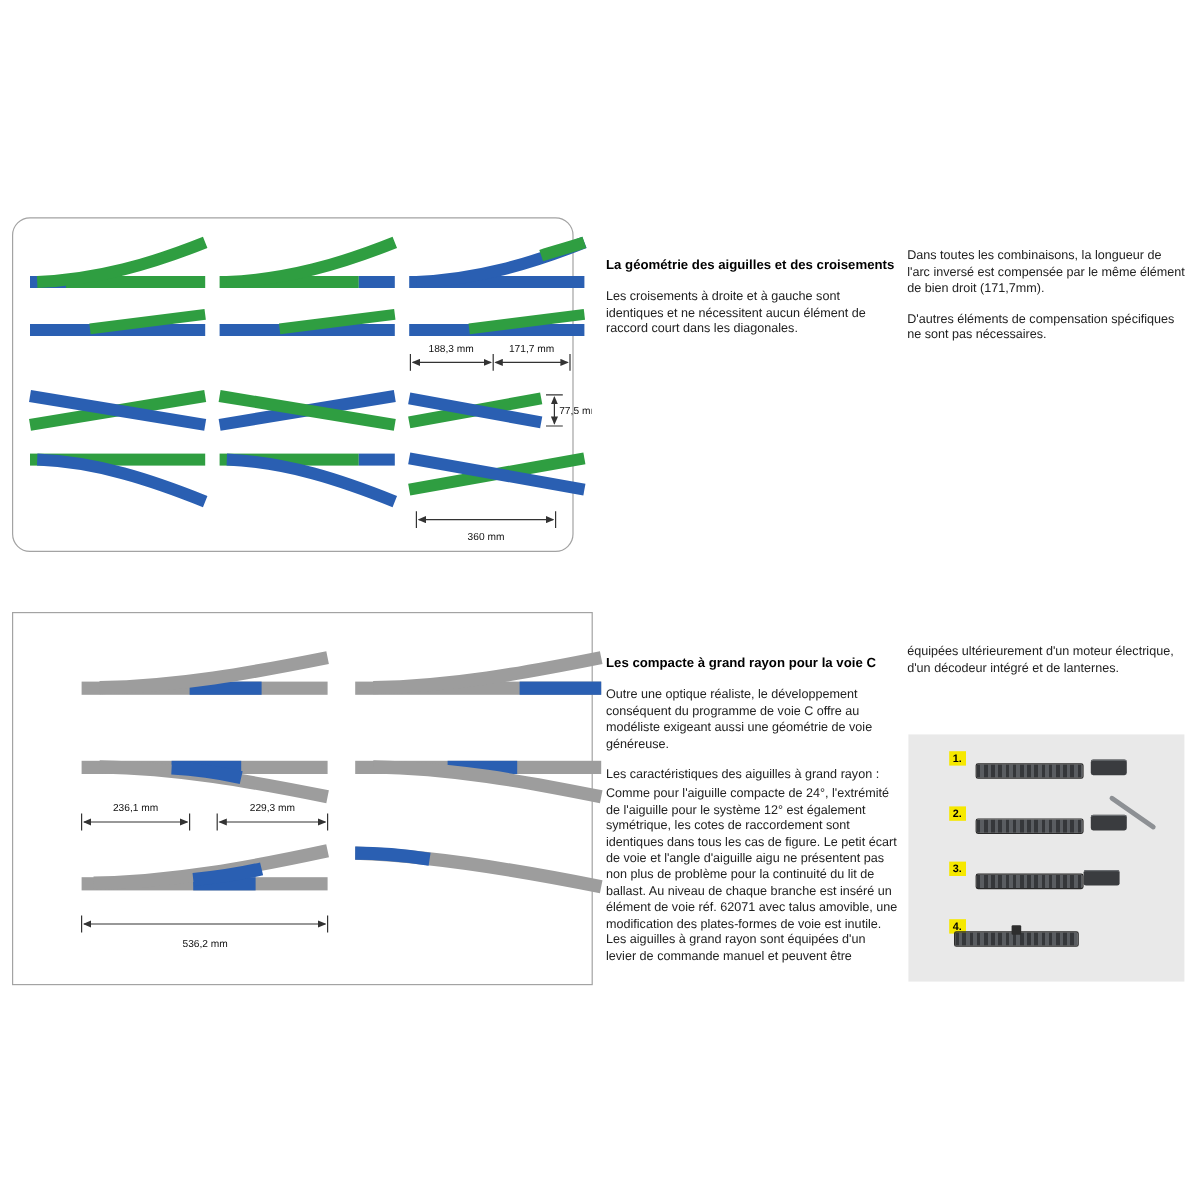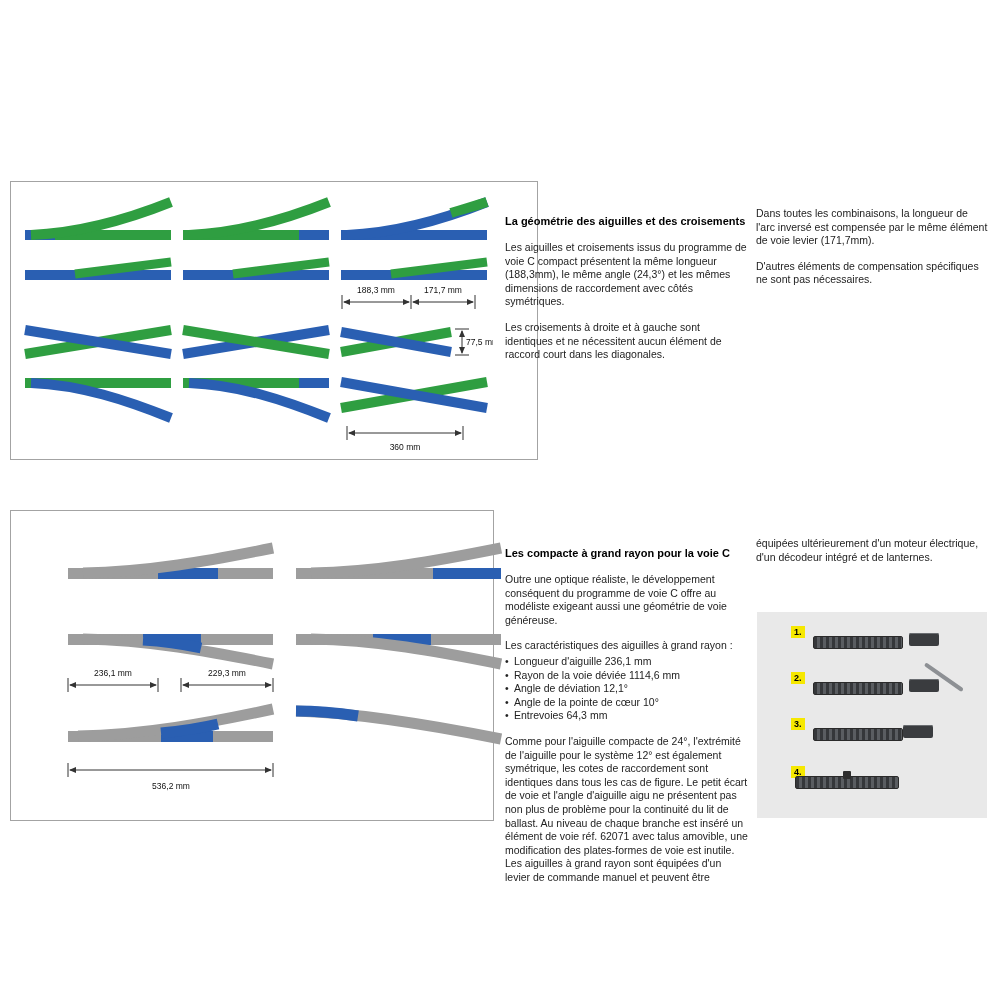--- a/index.html
+++ b/index.html
@@ -9,21 +9,21 @@
     font-family:"Liberation Sans", sans-serif;
     color:#1c1c1c;
     position:relative;
     overflow:hidden;
   }
   .diagram-box {
     position:absolute;
     border:1px solid #a3a3a3;
     background:#fff;
   }
-  #box1 { left:10px; top:181px; width:528px; height:279px; }
+  #box1 { left:10px; top:181px; width:468px; height:279px;border-radius:15px; }
   #box2 { left:10px; top:510px; width:484px; height:311px;padding-left:32px; }
 
   .textcol { position:absolute; font-size:10.5px; line-height:13.6px; color:#222; }
   .textcol p { margin-bottom:12px; }
   .heading { font-size:11px; font-weight:bold; color:#000; margin-bottom:13px; line-height:13px;margin-top:34px; }
   #col1  { left:505px; top:181px; width:244px; }
   #col1b { left:756px; top:207px; width:232px; }
   #col2  { left:505px; top:513px; width:244px; }
   #col2b { left:756px; top:537px; width:232px; }
 
@@ -165,26 +165,25 @@
       <path d="M336,244 L336,258" class="dim"></path>
       <path d="M452,244 L452,258" class="dim"></path>
       <path d="M338,251 L450,251" class="dim" marker-start="url(#aL)" marker-end="url(#aR)"></path>
       <text x="394" y="268" text-anchor="middle" class="dimlabel">360 mm</text>
     </g>
   </svg>
 </div>
 
 <div class="textcol" id="col1">
   <div class="heading">La géométrie des aiguilles et des croisements</div>
-  <p>Les aiguilles et croisements issus du programme de voie C compact présentent la même longueur (188,3mm), le même angle (24,3°) et les mêmes dimensions de raccordement avec côtés symétriques.</p>
   <p>Les croisements à droite et à gauche sont identiques et ne nécessitent aucun élément de raccord court dans les diagonales.</p>
 </div>
 
 <div class="textcol" id="col1b">
-  <p>Dans toutes les combinaisons, la longueur de l'arc inversé est compensée par le même élément de voie levier (171,7mm).</p>
+  <p>Dans toutes les combinaisons, la longueur de l'arc inversé est compensée par le même élément de bien droit (171,7mm).</p>
   <p>D'autres éléments de compensation spécifiques ne sont pas nécessaires.</p>
 </div>
 
 <div class="diagram-box" id="box2">
   <svg width="482" height="309" viewBox="0 0 482 309">
     <defs>
       <marker id="bL" markerWidth="7" markerHeight="6" refX="1" refY="3" orient="auto">
           <path d="M7,0 L0,3 L7,6 Z" fill="#333"></path>
         </marker>
       <marker id="bR" markerWidth="7" markerHeight="6" refX="6" refY="3" orient="auto">
@@ -243,27 +242,20 @@
       <path d="M27,259 L228,259" class="dim" marker-start="url(#bL)" marker-end="url(#bR)"></path>
       <text x="128" y="278" text-anchor="middle" class="dimlabel">536,2 mm</text>
     </g>
   </svg>
 </div>
 
 <div class="textcol" id="col2">
   <div class="heading">Les compacte à grand rayon pour la voie C</div>
   <p>Outre une optique réaliste, le développement conséquent du programme de voie C offre au modéliste exigeant aussi une géométrie de voie généreuse.</p>
   <div class="list-title">Les caractéristiques des aiguilles à grand rayon :</div>
-  <div class="bullet-list">
-    <div class="bullet">Longueur d'aiguille 236,1 mm</div>
-    <div class="bullet">Rayon de la voie déviée 1114,6 mm</div>
-    <div class="bullet">Angle de déviation 12,1°</div>
-    <div class="bullet">Angle de la pointe de cœur 10°</div>
-    <div class="bullet">Entrevoies 64,3 mm</div>
-  </div>
   <p>Comme pour l'aiguille compacte de 24°, l'extrémité de l'aiguille pour le système 12° est également symétrique, les cotes de raccordement sont identiques dans tous les cas de figure. Le petit écart de voie et l'angle d'aiguille aigu ne présentent pas non plus de problème pour la continuité du lit de ballast. Au niveau de chaque branche est inséré un élément de voie réf. 62071 avec talus amovible, une modification des plates-formes de voie est inutile. Les aiguilles à grand rayon sont équipées d'un levier de commande manuel et peuvent être</p>
 </div>
 
 <div class="textcol" id="col2b">
   <p>équipées ultérieurement d'un moteur électrique, d'un décodeur intégré et de lanternes.</p>
 </div>
 
 <div id="panel">
   <div class="panel-item item1" style="top:8px">
     <span class="num">1.</span>

